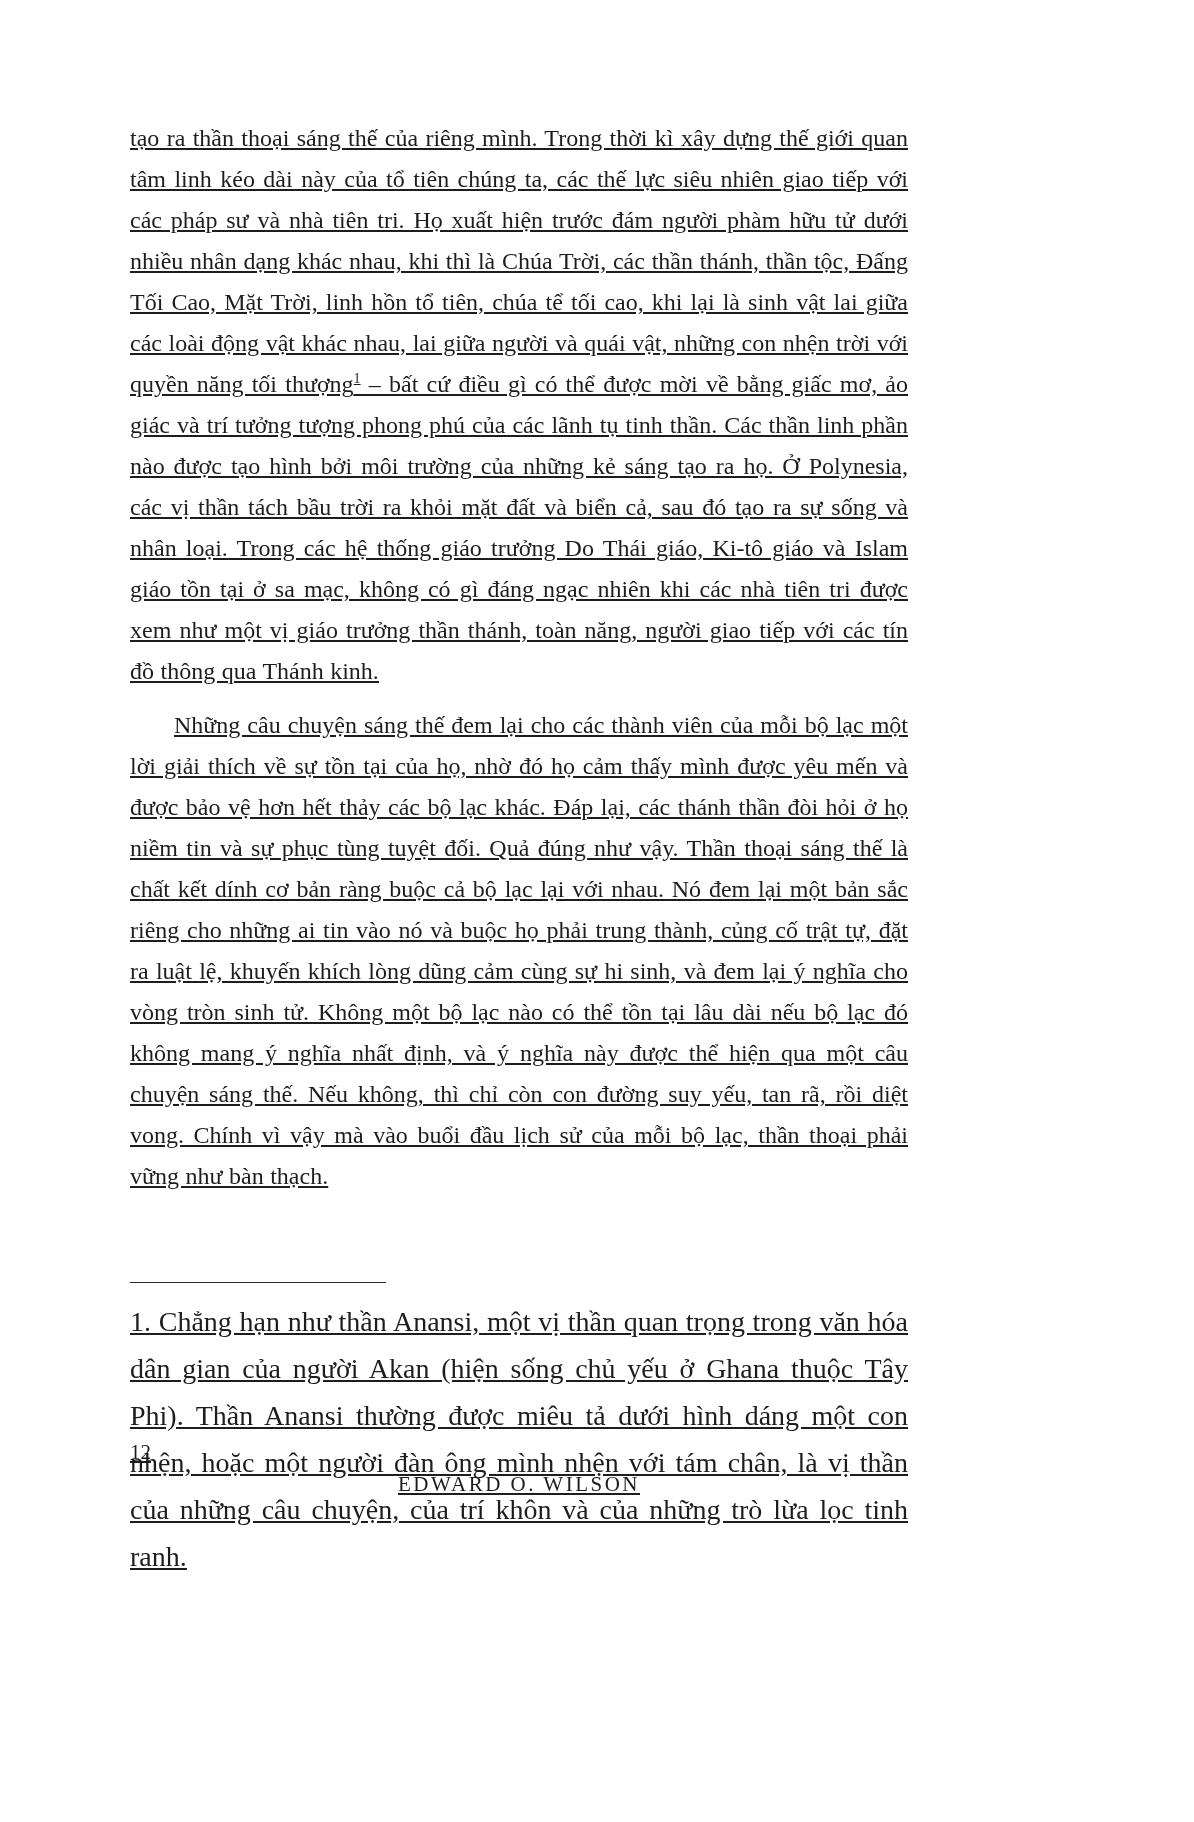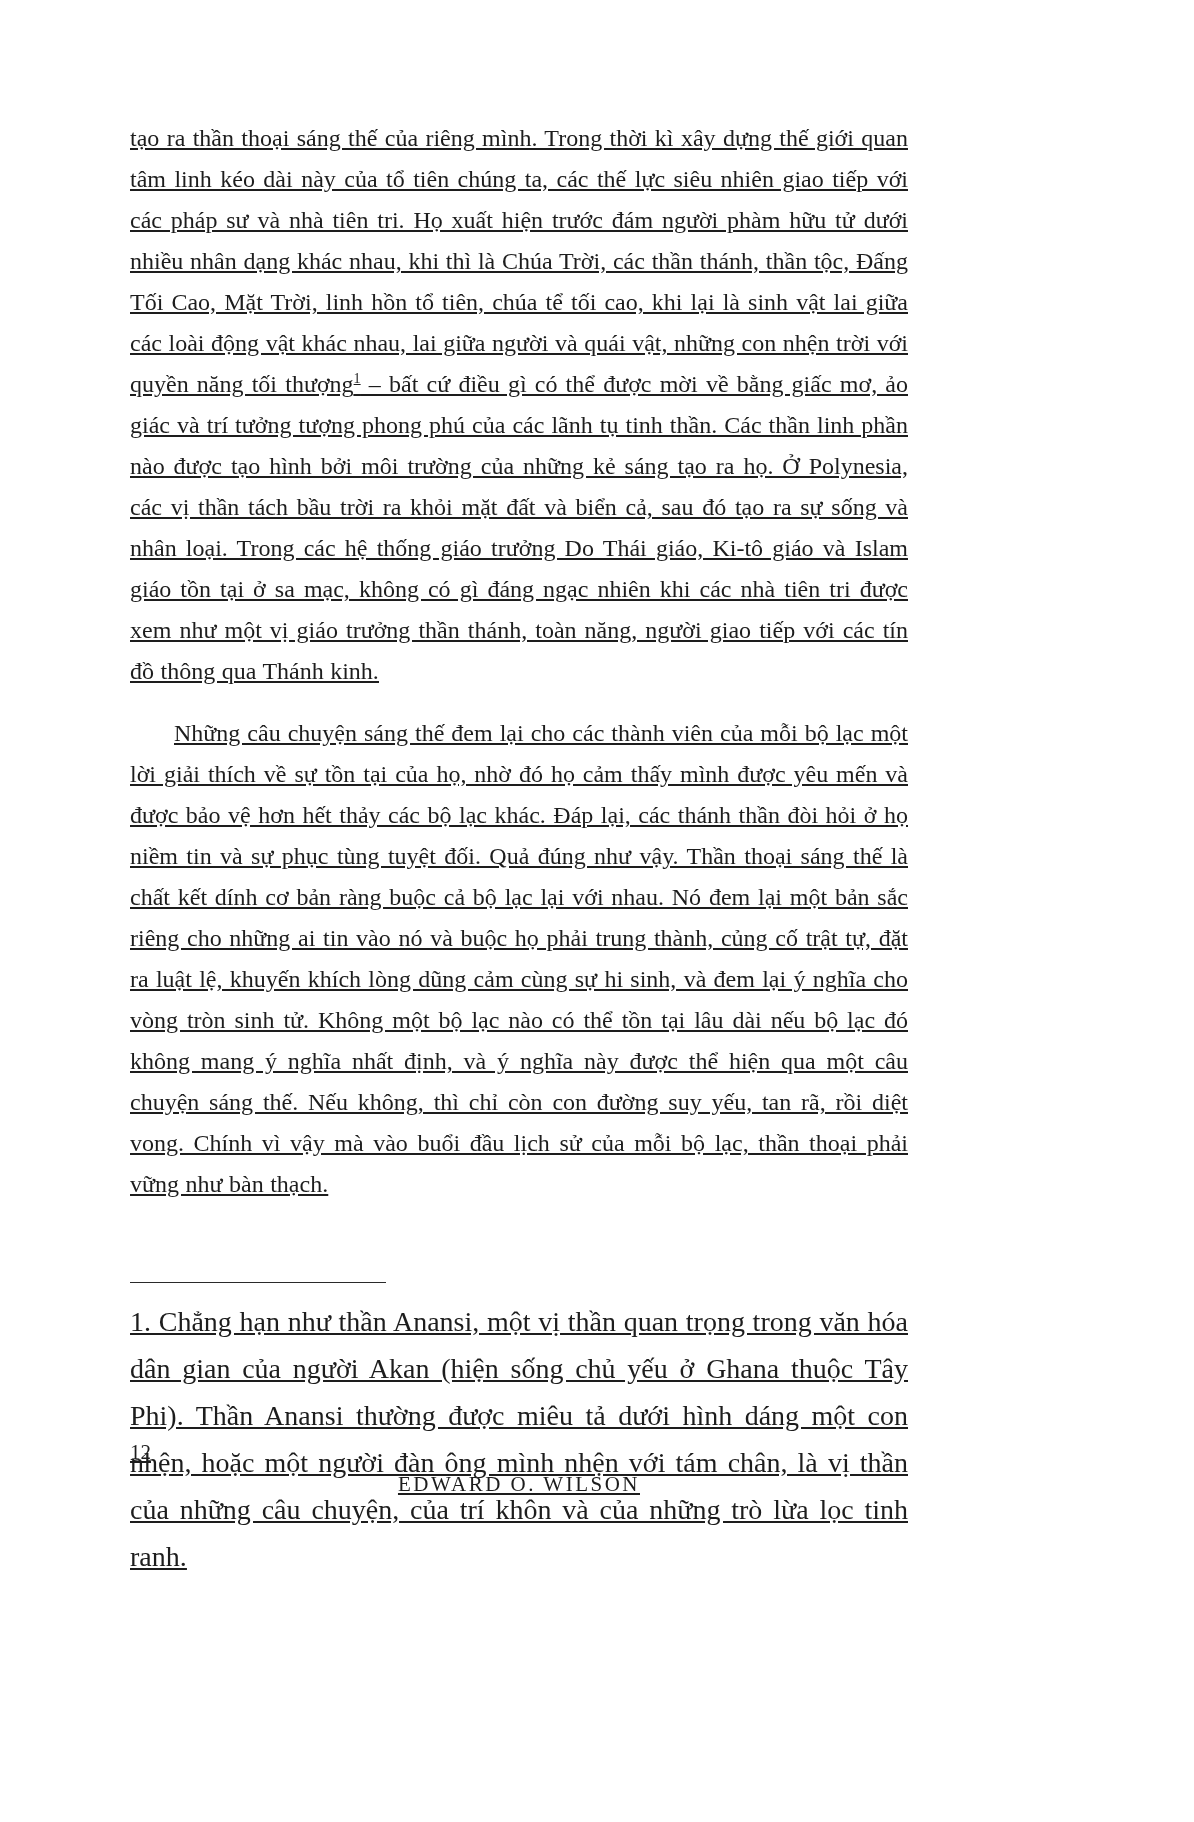--- a/index.html
+++ b/index.html
@@ -19,21 +19,21 @@
     width: 778px;
   }
   .body-text p {
     font-size: 24px;
     line-height: 41px;
     text-align: justify;
     word-spacing: 0.5px;
   }
   p.para-indent {
     text-indent: 44px;
-    margin-top: 21px;
+    margin-top: 13px;
   }
   .sup {
     font-size: 14px;
     vertical-align: super;
     line-height: 0;
   }
   .footnote-block {
     position: absolute;
     left: 130px;
     top: 1282px;

